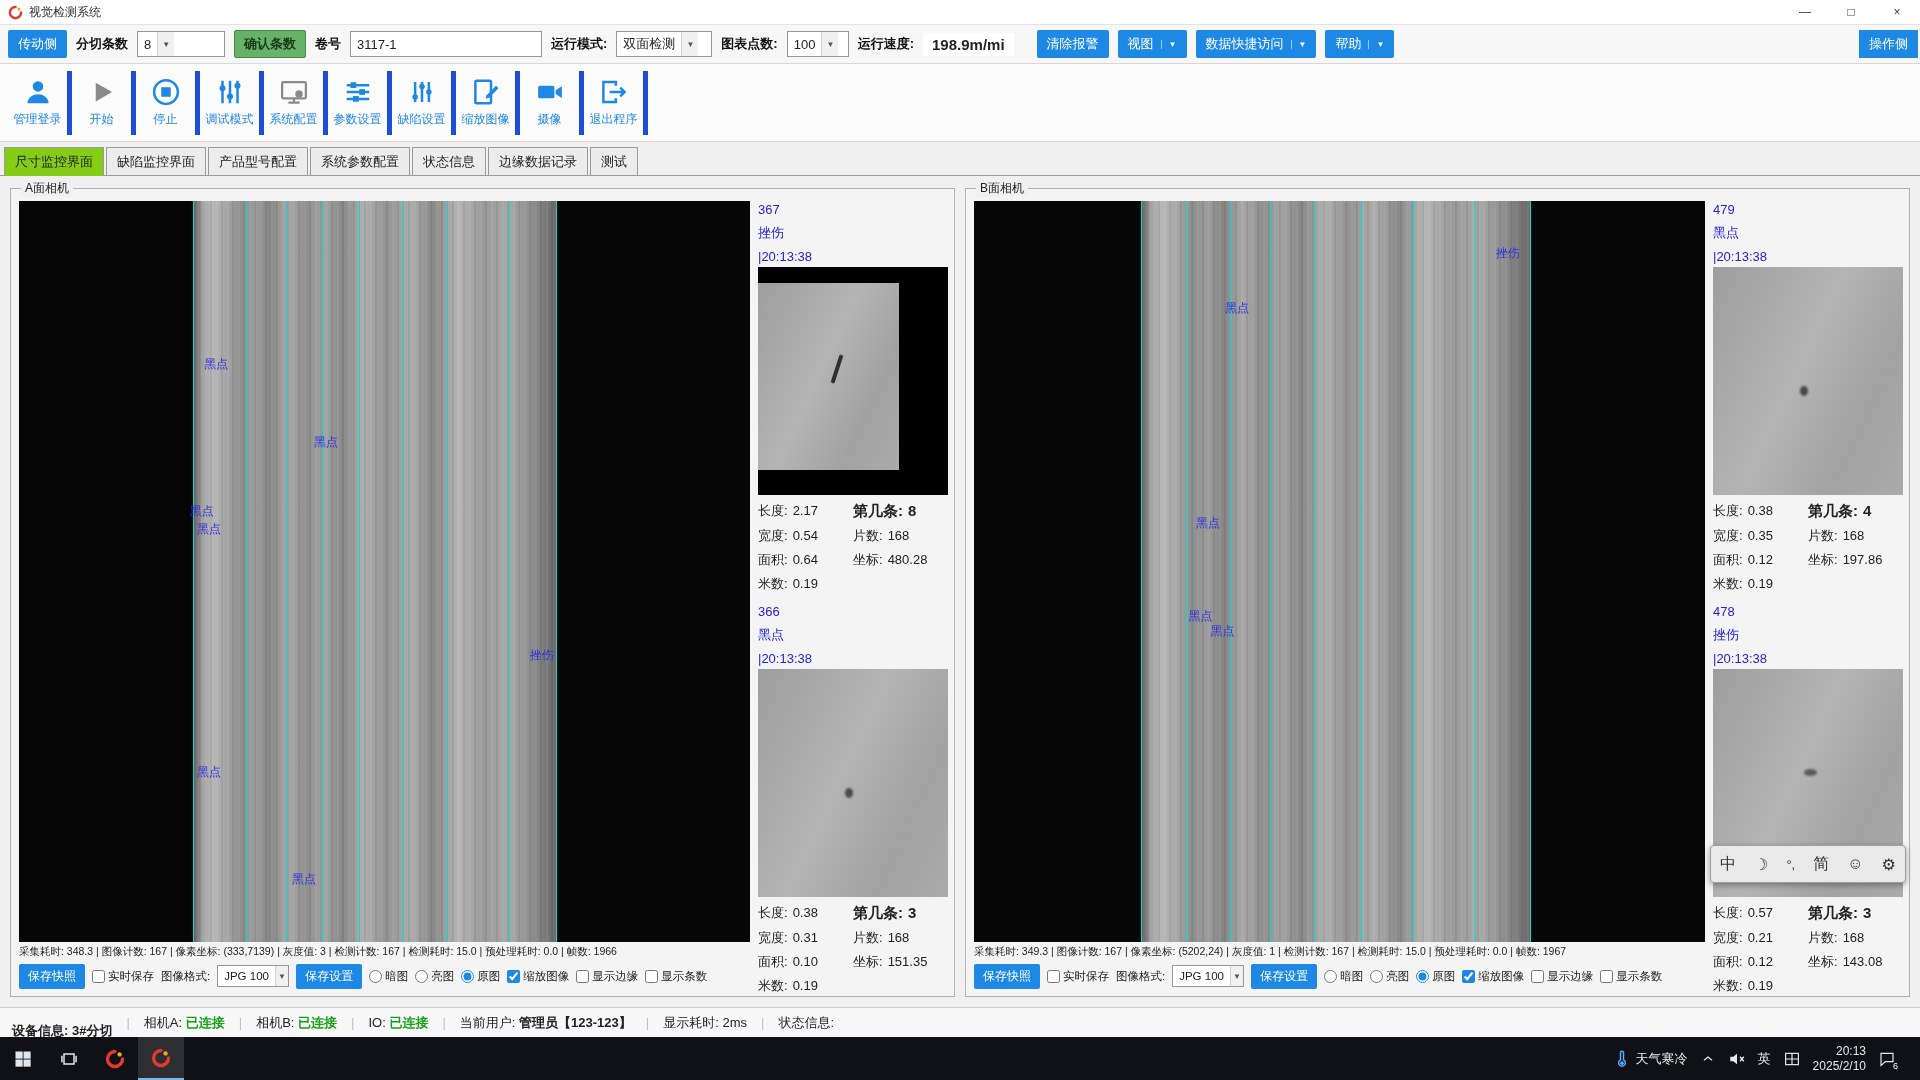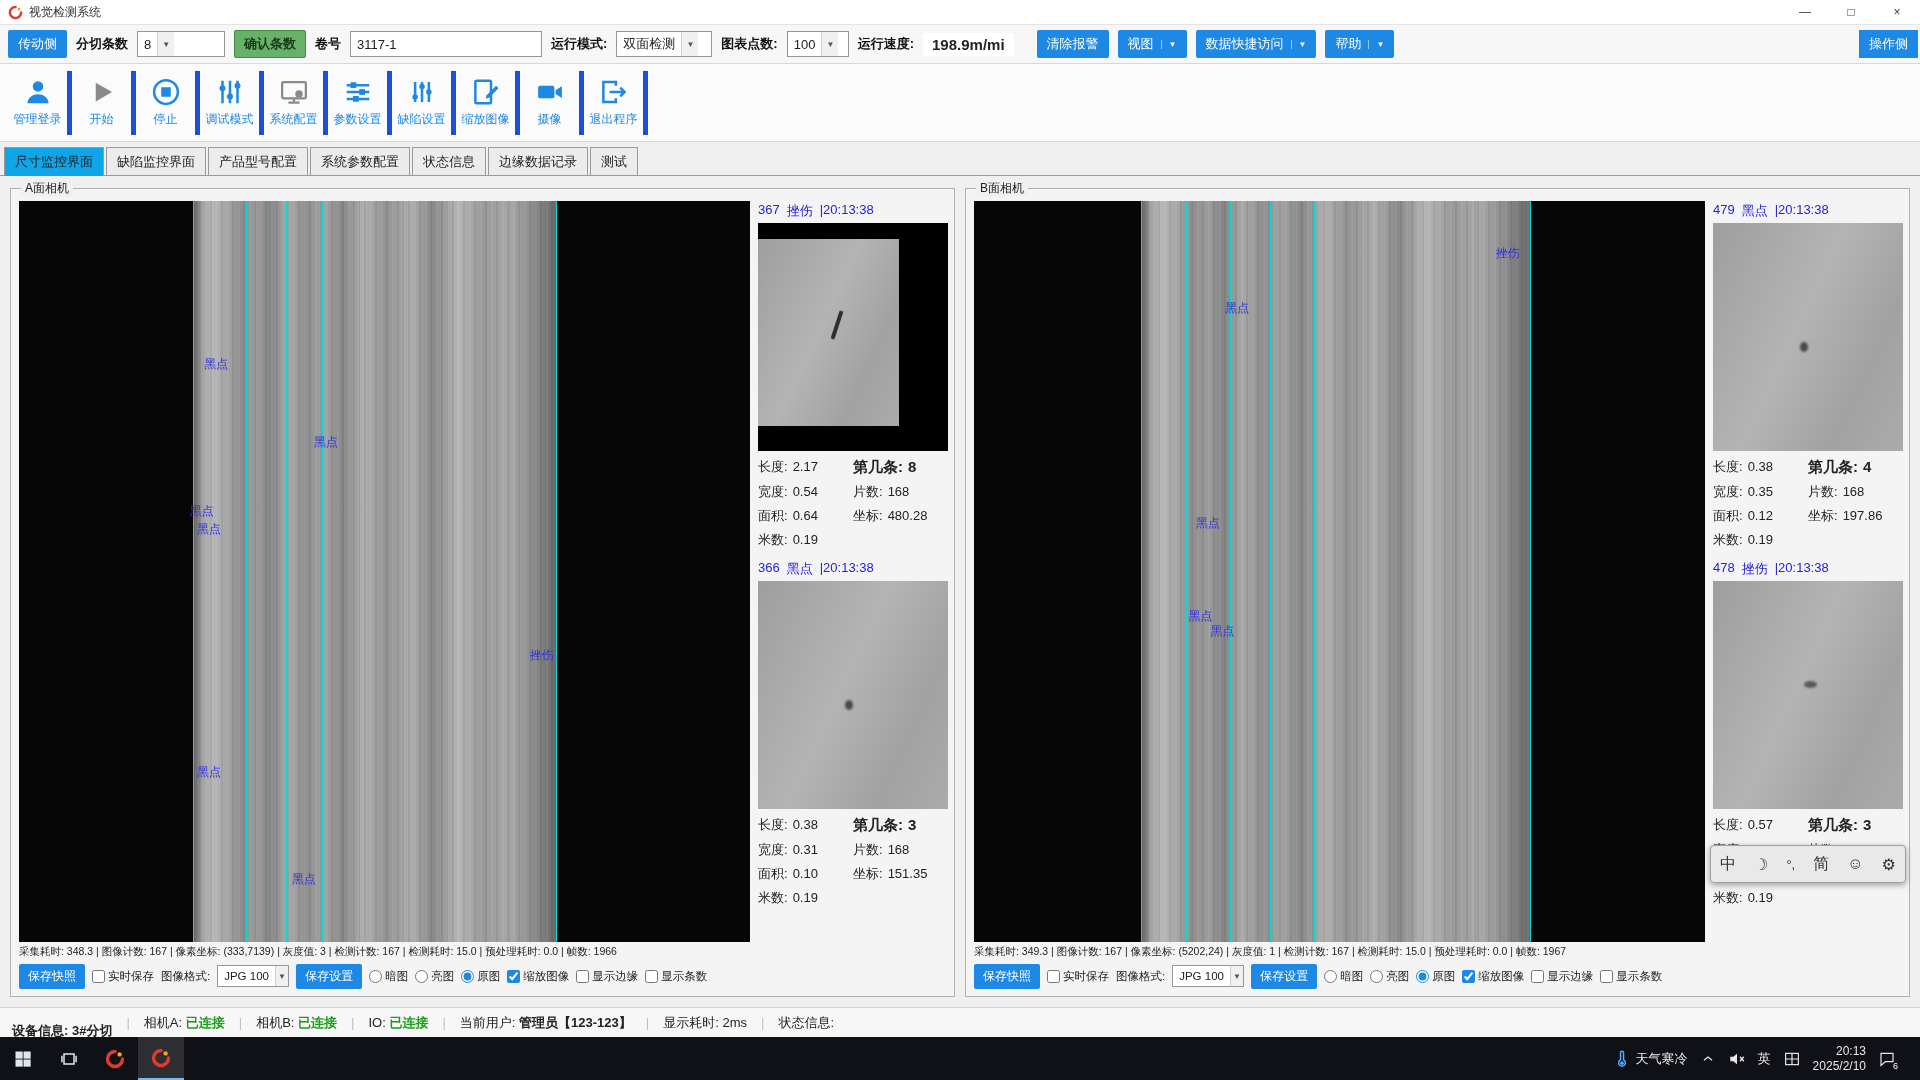--- a/index.html
+++ b/index.html
@@ -38,21 +38,21 @@
   .tool-item { width:64px; height:64px; display:flex; flex-direction:column; align-items:center; justify-content:center; gap:4px; border-right:5px solid #1d4ed8; }
   .tool-icon { color:#1E88E5; line-height:0; }
   .tool-icon.muted { color:#8a8a8a; }
   .tool-icon svg { width:30px; height:30px; }
   .tool-label { font-size:12px; color:#1E88E5; }
 
   
   .tabstrip { display:flex; align-items:flex-end; padding:6px 4px 0 4px; border-bottom:1px solid #9a9a9a; height:34px; flex:0 0 auto; }
   .subtabstrip { display:flex; align-items:flex-end; padding:6px 4px 0 8px; border-bottom:1px solid #b5b5b5; height:30px; flex:0 0 auto; }
   .tab { border:1px solid #9a9a9a; border-bottom:none; background:#ececec; padding:5px 10px 4px; margin-right:2px; font-size:13px; color:#222; }
-  .tab.active { background:#0ea5e9; padding-bottom:5px; margin-bottom:-1px; }
+  .tab.active { background:#84cc16; padding-bottom:5px; margin-bottom:-1px; }
   .subtabstrip .tab { font-size:12.5px; padding:4px 9px 3px; }
 
   
   .main { flex:1 1 auto; min-height:0; display:flex; gap:10px; padding:10px 10px 10px; }
   .groupbox { flex:1 1 0; border:1px solid #b0b0b0; position:relative; margin-top:2px; background:#f4f4f4;
               display:flex; gap:8px; padding:12px 6px 6px 8px; min-width:0; }
   .gb-title { position:absolute; top:-9px; left:10px; background:#f0f0f0; padding:0 4px; font-size:12px; color:#222; }
   .cam-left { flex:1 1 auto; min-width:0; display:flex; flex-direction:column; }
   .cam-image { flex:1 1 auto; position:relative; background:#060606; overflow:hidden; }
   .material { position:absolute; top:0; bottom:0; outline:1px solid #00dcdc;
@@ -67,21 +67,21 @@
   .cam-controls { height:28px; display:flex; align-items:center; gap:7px; font-size:11.5px; white-space:nowrap; overflow:hidden; }
   .cam-controls .btn-blue { padding:4px 9px; font-size:12px; }
   .cam-controls label { display:inline-flex; align-items:center; gap:3px; }
   .cam-controls input { width:13px; height:13px; margin:0; accent-color:#1E88E5; }
   .ctl-label { color:#222; }
   .mini-combo { height:22px; font-size:11.5px; }
 
   
   .cam-cards { width:190px; flex:0 0 auto; display:flex; flex-direction:column; gap:10px; }
   .defect-card { display:flex; flex-direction:column; background:#f4f4f4; }
-  .card-header { color:#2323d8; font-size:13px; padding:1px 0 3px; display:flex; gap:7px; }
+  .card-header { color:#2323d8; font-size:13px; padding:1px 0 3px; display:flex; gap:7px;flex-direction:column; }
   .card-img { height:228px; background:#000; position:relative; overflow:hidden; }
   .patch { position:absolute; background:linear-gradient(115deg,#9e9e9e,#b4b4b4 45%,#a2a2a2 75%,#ababab); }
   .patch-full { inset:0; }
   .patch-partial { left:0; top:7%; width:74%; height:82%; }
   .mark { position:absolute; }
   .mark-scratch { left:55%; top:38%; width:4px; height:30px; background:#2f2f2f; border-radius:2px; transform:rotate(18deg); filter:blur(.4px); }
   .mark-dot { left:46%; top:52%; width:8px; height:10px; background:#4a4a4a; border-radius:50%; filter:blur(1px); }
   .mark-smudge { left:48%; top:44%; width:13px; height:7px; background:#5a5a5a; border-radius:50%; filter:blur(1.2px); }
   .card-stats { padding-top:7px; display:flex; flex-direction:column; gap:6px; }
   .stat-row { display:flex; font-size:13px; }

